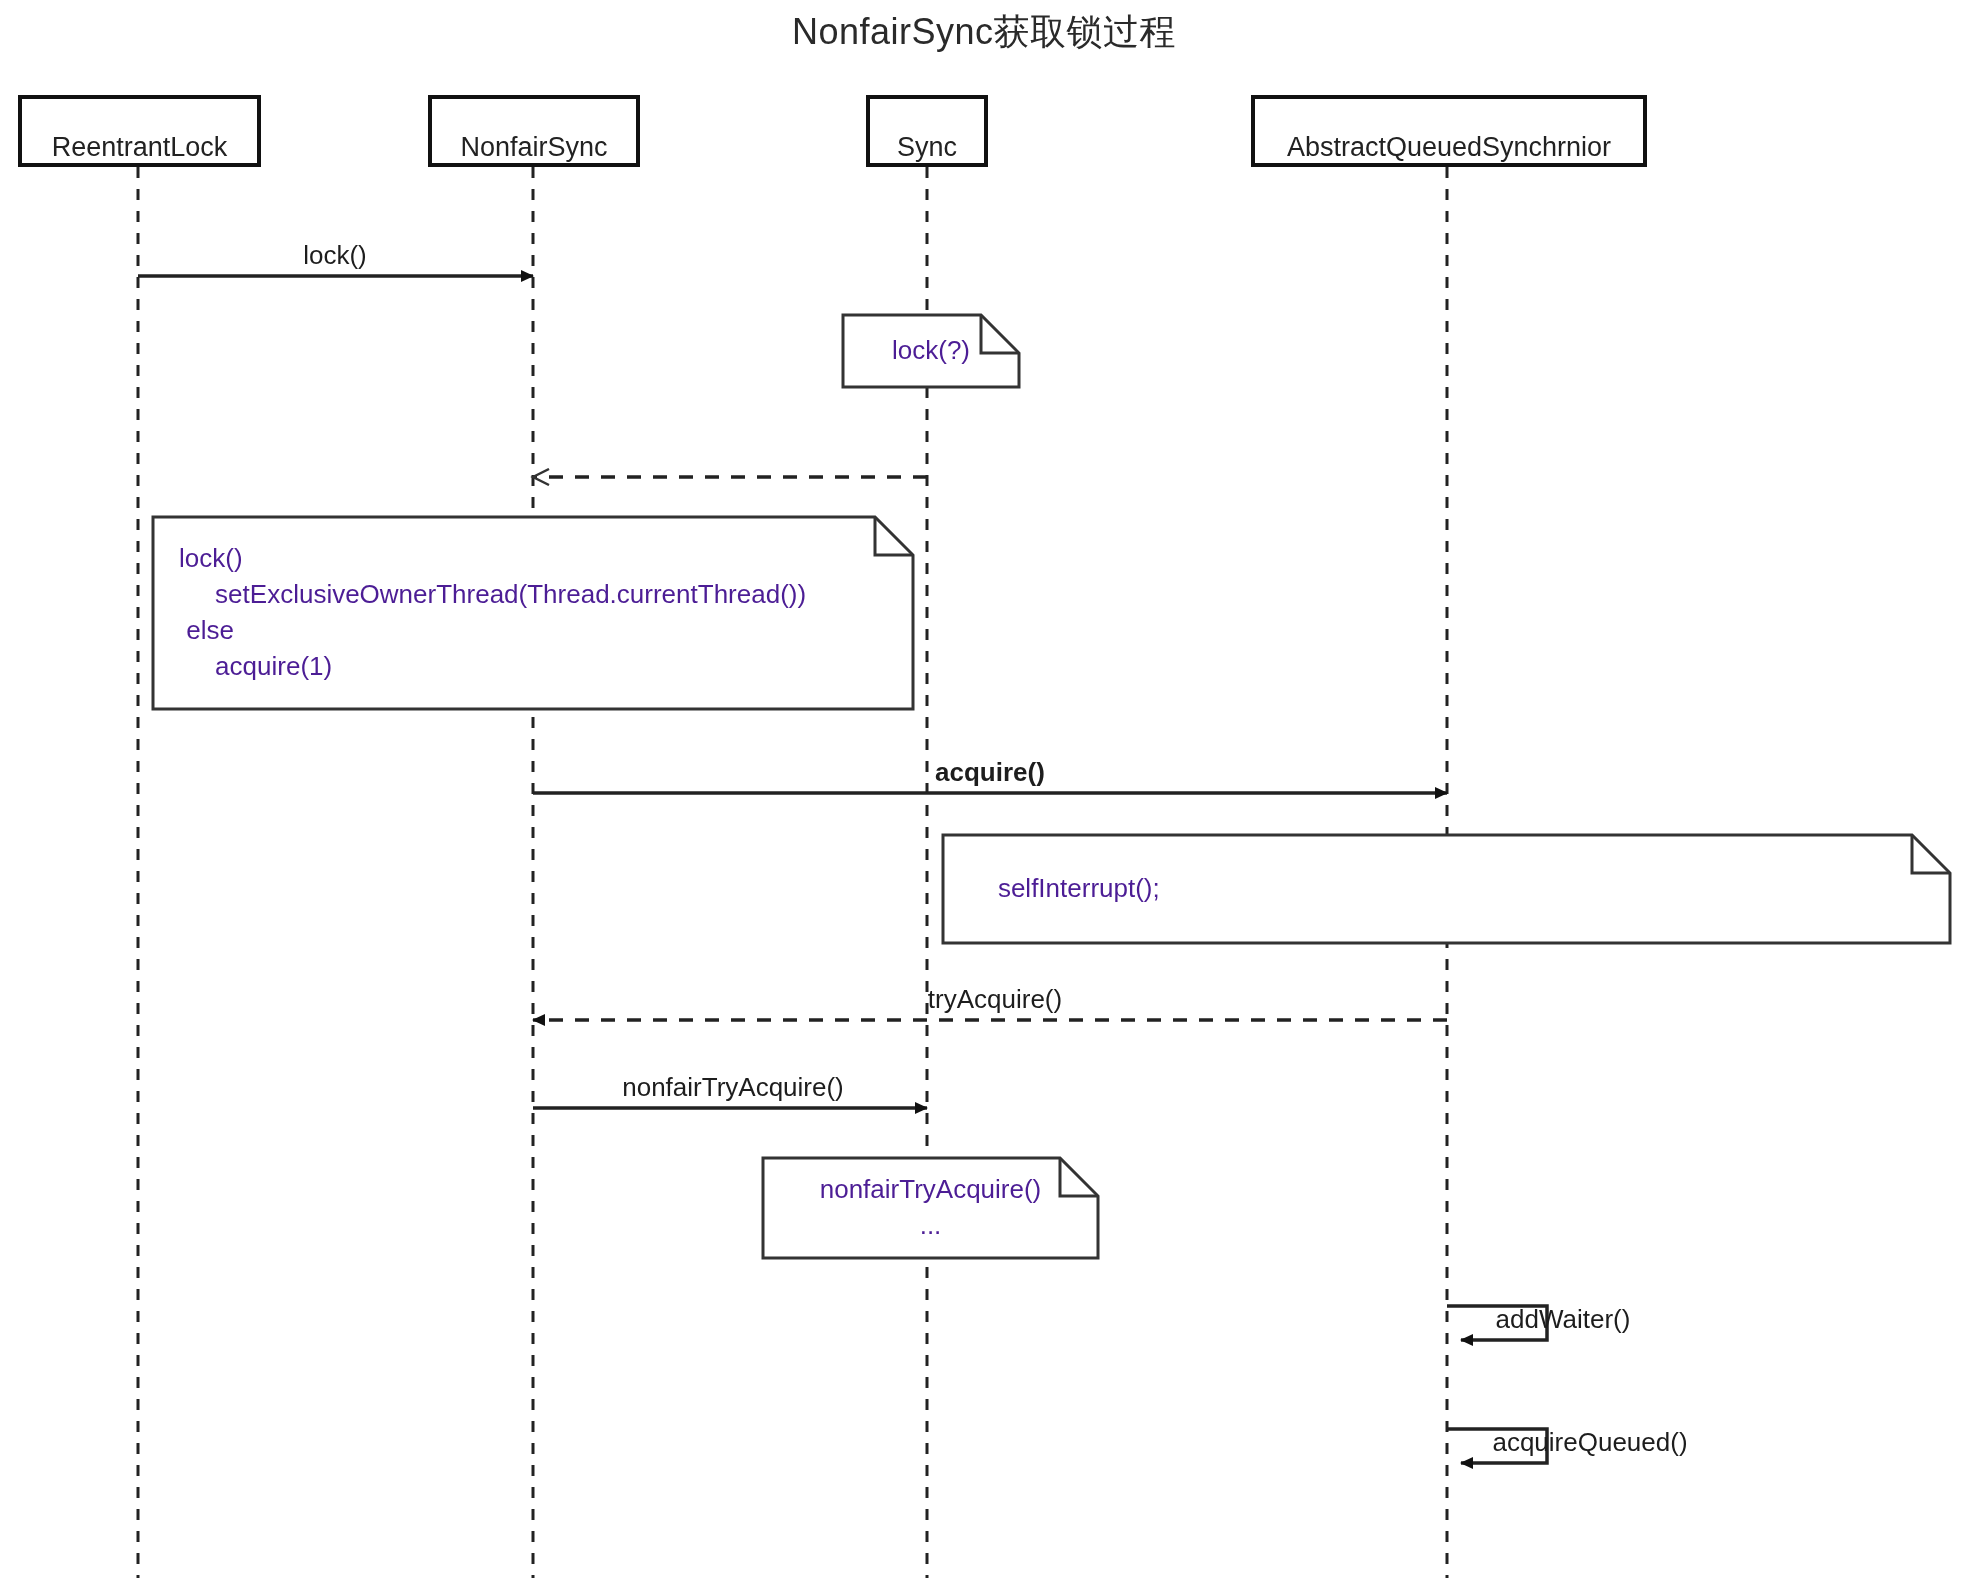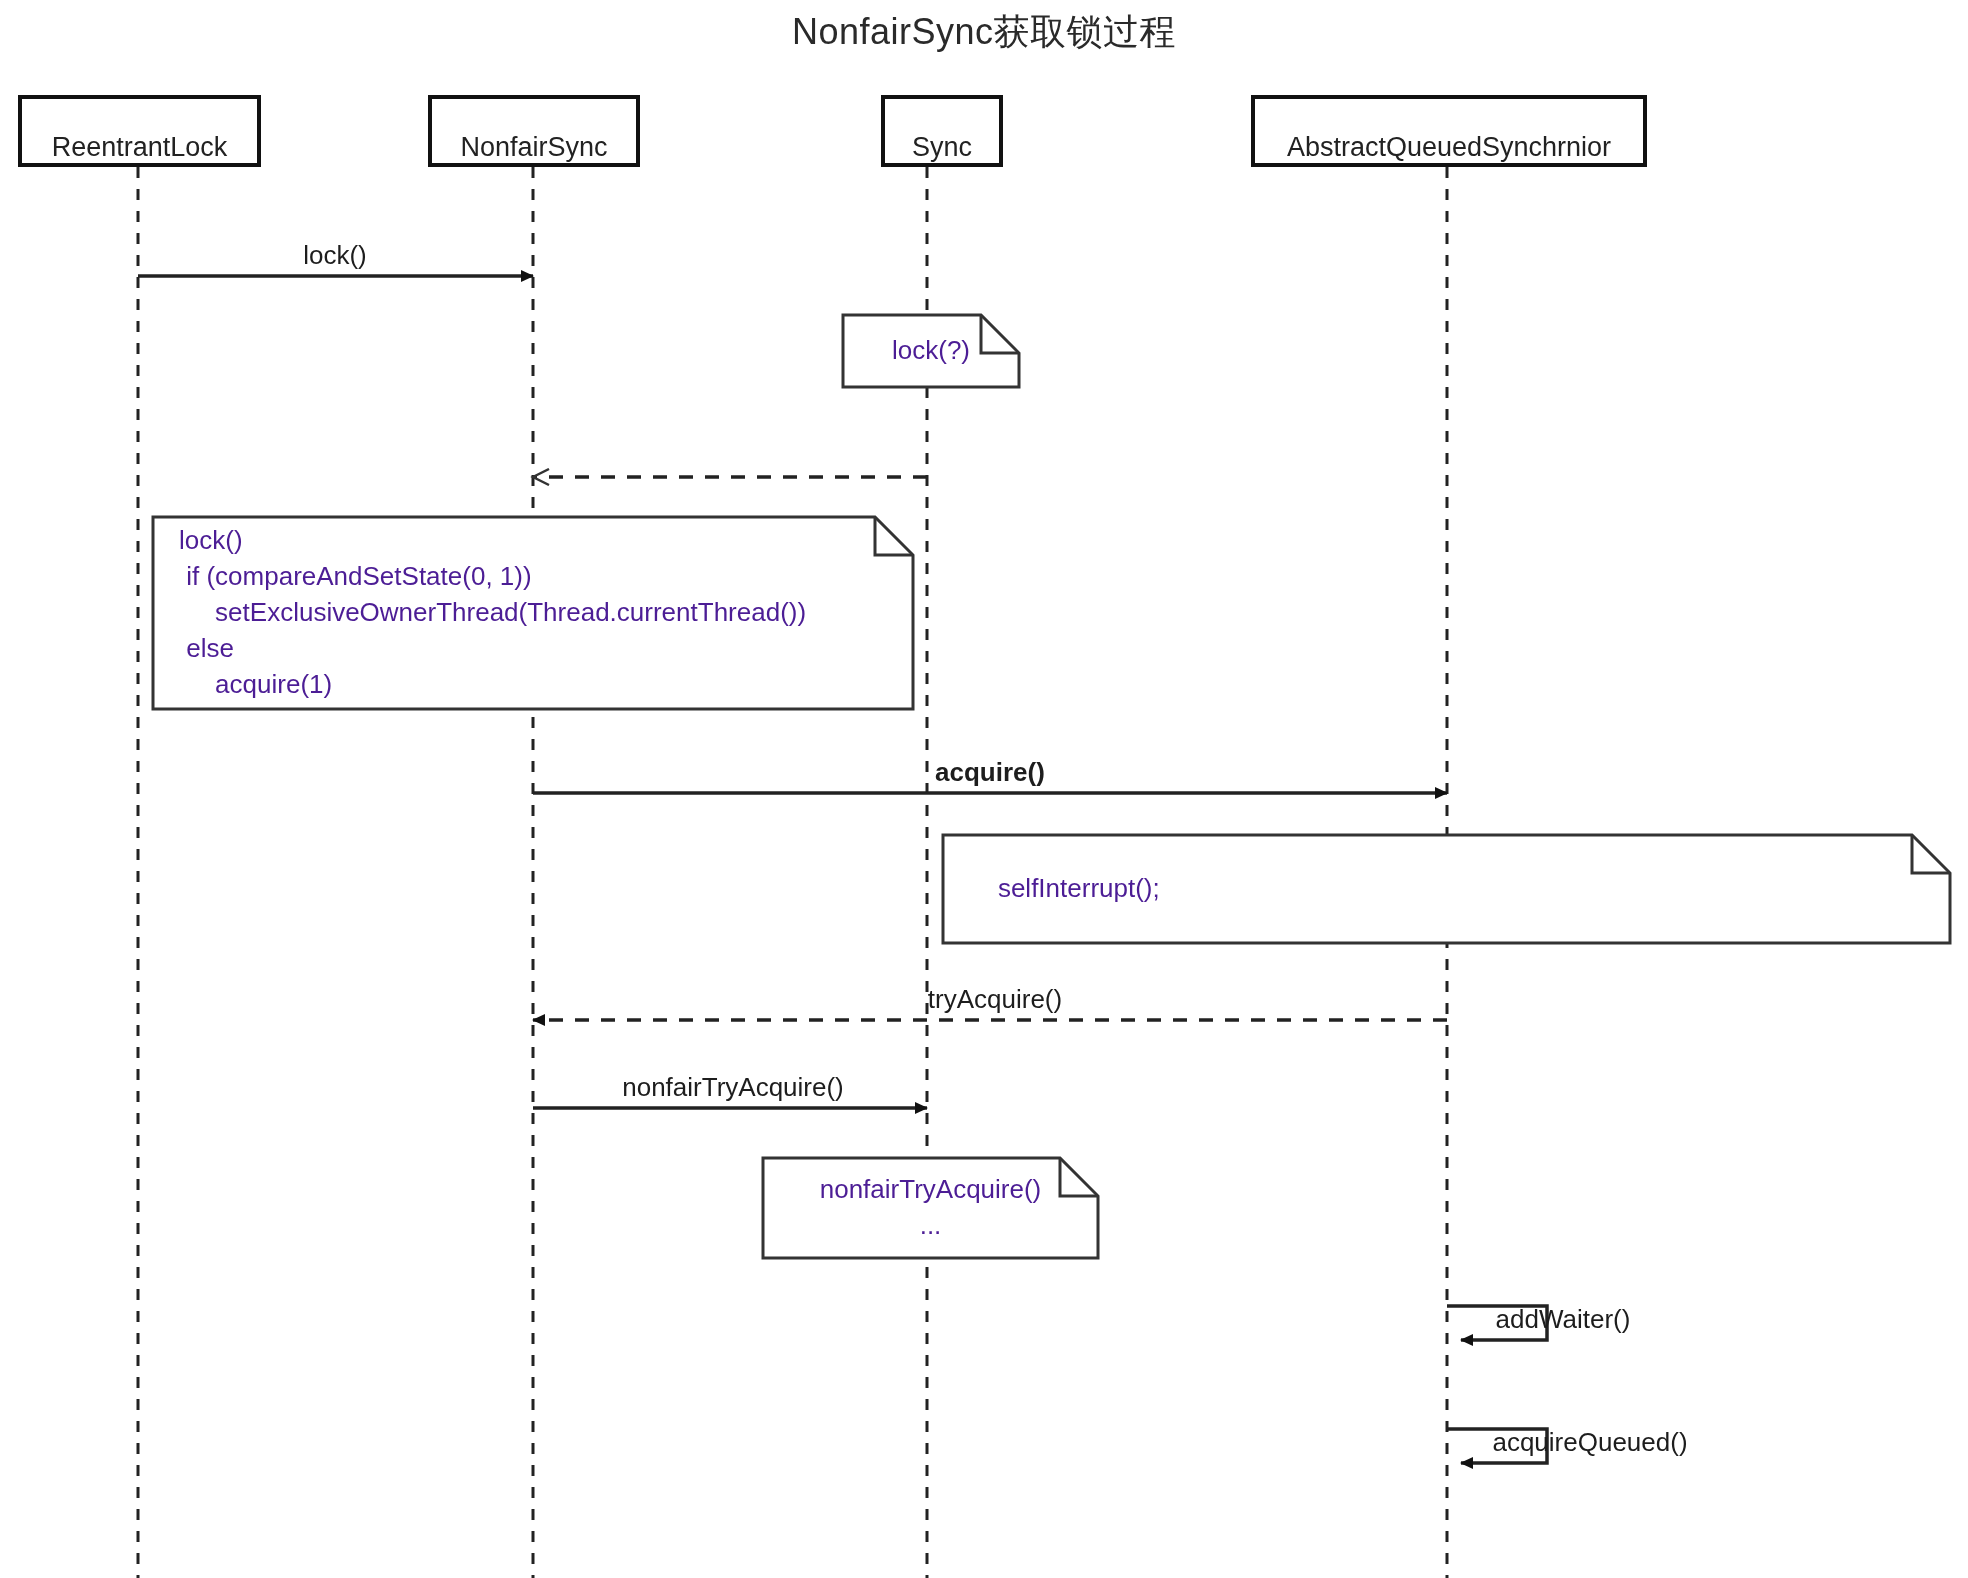--- a/index.html
+++ b/index.html
@@ -133,33 +133,33 @@
       </g>
   </svg>
 
   <div id="heads">
       <div class="lifeline-head" style="left: 18px; top: 95px; width: 243px; height: 72px;">
         <span>ReentrantLock</span>
       </div>
       <div class="lifeline-head" style="left: 428px; top: 95px; width: 212px; height: 72px;">
         <span>NonfairSync</span>
       </div>
-      <div class="lifeline-head" style="left: 866px; top: 95px; width: 122px; height: 72px; margin-left: 15px;">
+      <div class="lifeline-head" style="left: 866px; top: 95px; width: 122px; height: 72px;">
         <span>Sync</span>
       </div>
       <div class="lifeline-head" style="left: 1251px; top: 95px; width: 396px; height: 72px;">
         <span>AbstractQueuedSynchrnior</span>
       </div>
     </div>
   <div id="notes">
       <div class="note" style="left: 843px; top: 315px; width: 176px; height: 72px; background: transparent;">
         <div class="note-text center" style="padding: 0px 20px;"><span class="note-line">lock(?)</span></div>
       </div>
       <div class="note" style="left: 153px; top: 517px; width: 760px; height: 192px; background: transparent;">
-        <div class="note-text left" style="padding: 0px 26px;"><span class="note-line">lock()</span><span class="note-line"> if (compareAndSetState(0, 1))</span><span class="note-line">     setExclusiveOwnerThread(Thread.currentThread())</span><span class="note-line"> else</span><span class="note-line">     acquire(1)</span></div>
+        <div class="note-text left" style="padding: 0px 26px;"><span class="note-line">lock()</span><span class="note-line">     setExclusiveOwnerThread(Thread.currentThread())</span><span class="note-line"> else</span><span class="note-line">     acquire(1)</span></div>
       </div>
       <div class="note" style="left: 943px; top: 835px; width: 1007px; height: 108px; background: transparent;">
         <div class="note-text left" style="padding: 0px 26px;"><span class="note-line">    selfInterrupt();</span></div>
       </div>
       <div class="note" style="left: 763px; top: 1158px; width: 335px; height: 100px; background: transparent;">
         <div class="note-text center" style="padding: 0px 20px;"><span class="note-line">nonfairTryAcquire()</span><span class="note-line">...</span></div>
       </div>
     </div>
   <div id="labels">
       <div class="msg-label center" style="left: 335px; top: 240px;">lock()</div>

